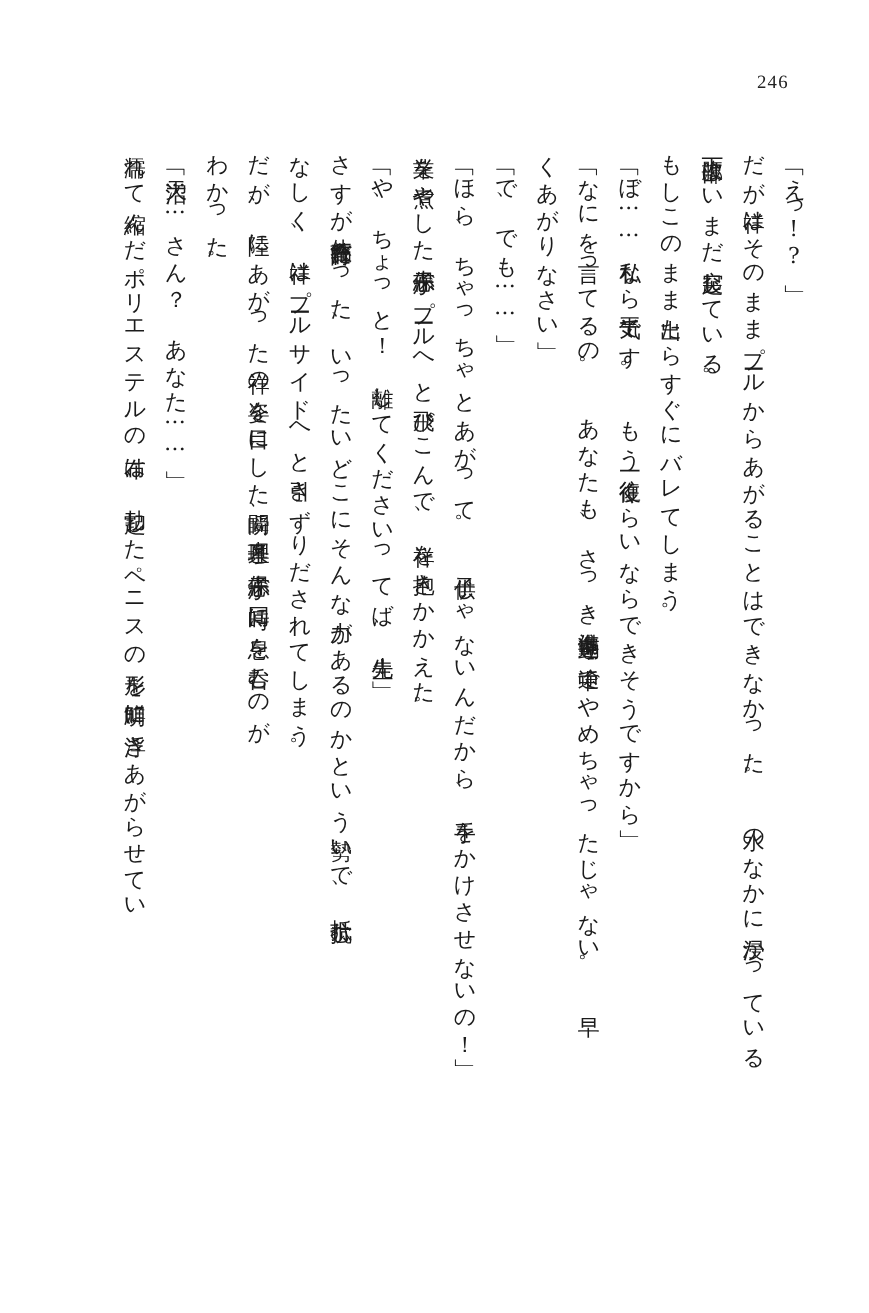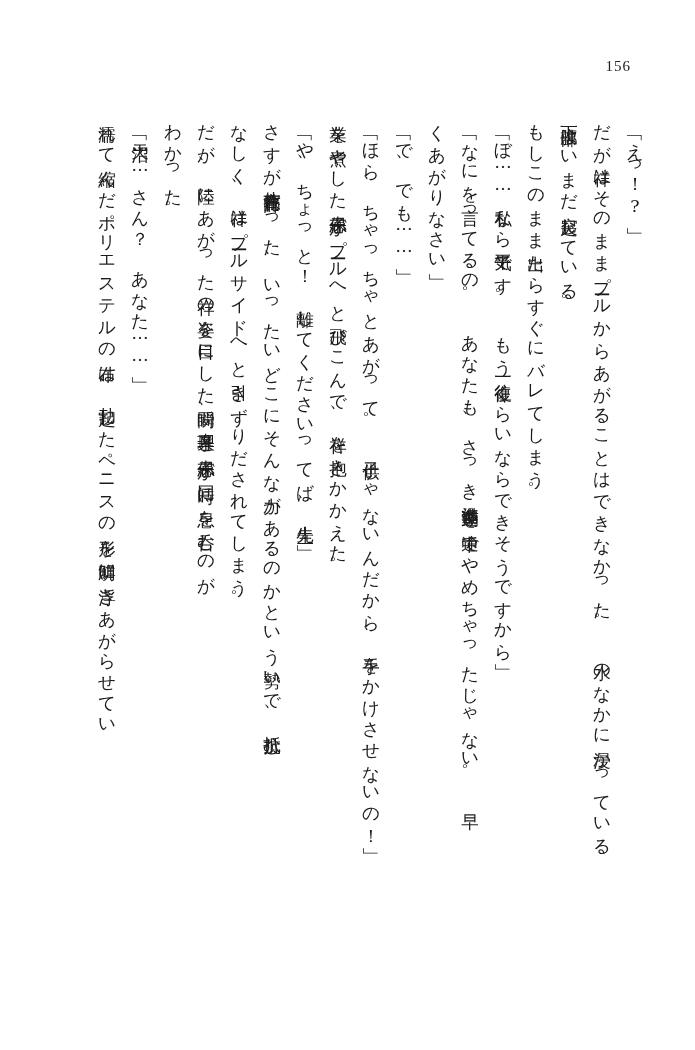--- a/index.html
+++ b/index.html
@@ -52,21 +52,21 @@
     overflow: visible;
   }
   .vline.indent {
     padding-top: 17px;
   }
 </style>
 </head>
 <body>
 
 <div class="page">
-  <div class="page-number">156</div>
+  <div class="page-number">246</div>
   <div class="body-text">
       <div class="vline indent">「えっ!?」</div>
       <div class="vline">だが祥はそのままプールからあがることはできなかった。　水のなかに浸かっている</div>
       <div class="vline">下腹部はいまだ突起している。</div>
       <div class="vline">もしこのまま出たらすぐにバレてしまう。</div>
       <div class="vline indent">「ぼ……私なら平気です。　もう一往復くらいならできそうですから」</div>
       <div class="vline indent">「なにを言ってるの。　あなたも、さっき準備運動を途中でやめちゃったじゃない。　早</div>
       <div class="vline">くあがりなさい」</div>
       <div class="vline indent">「で、でも……」</div>
       <div class="vline indent">「ほら、ちゃっちゃとあがって。　子供じゃないんだから、手をかけさせないの！」</div>

